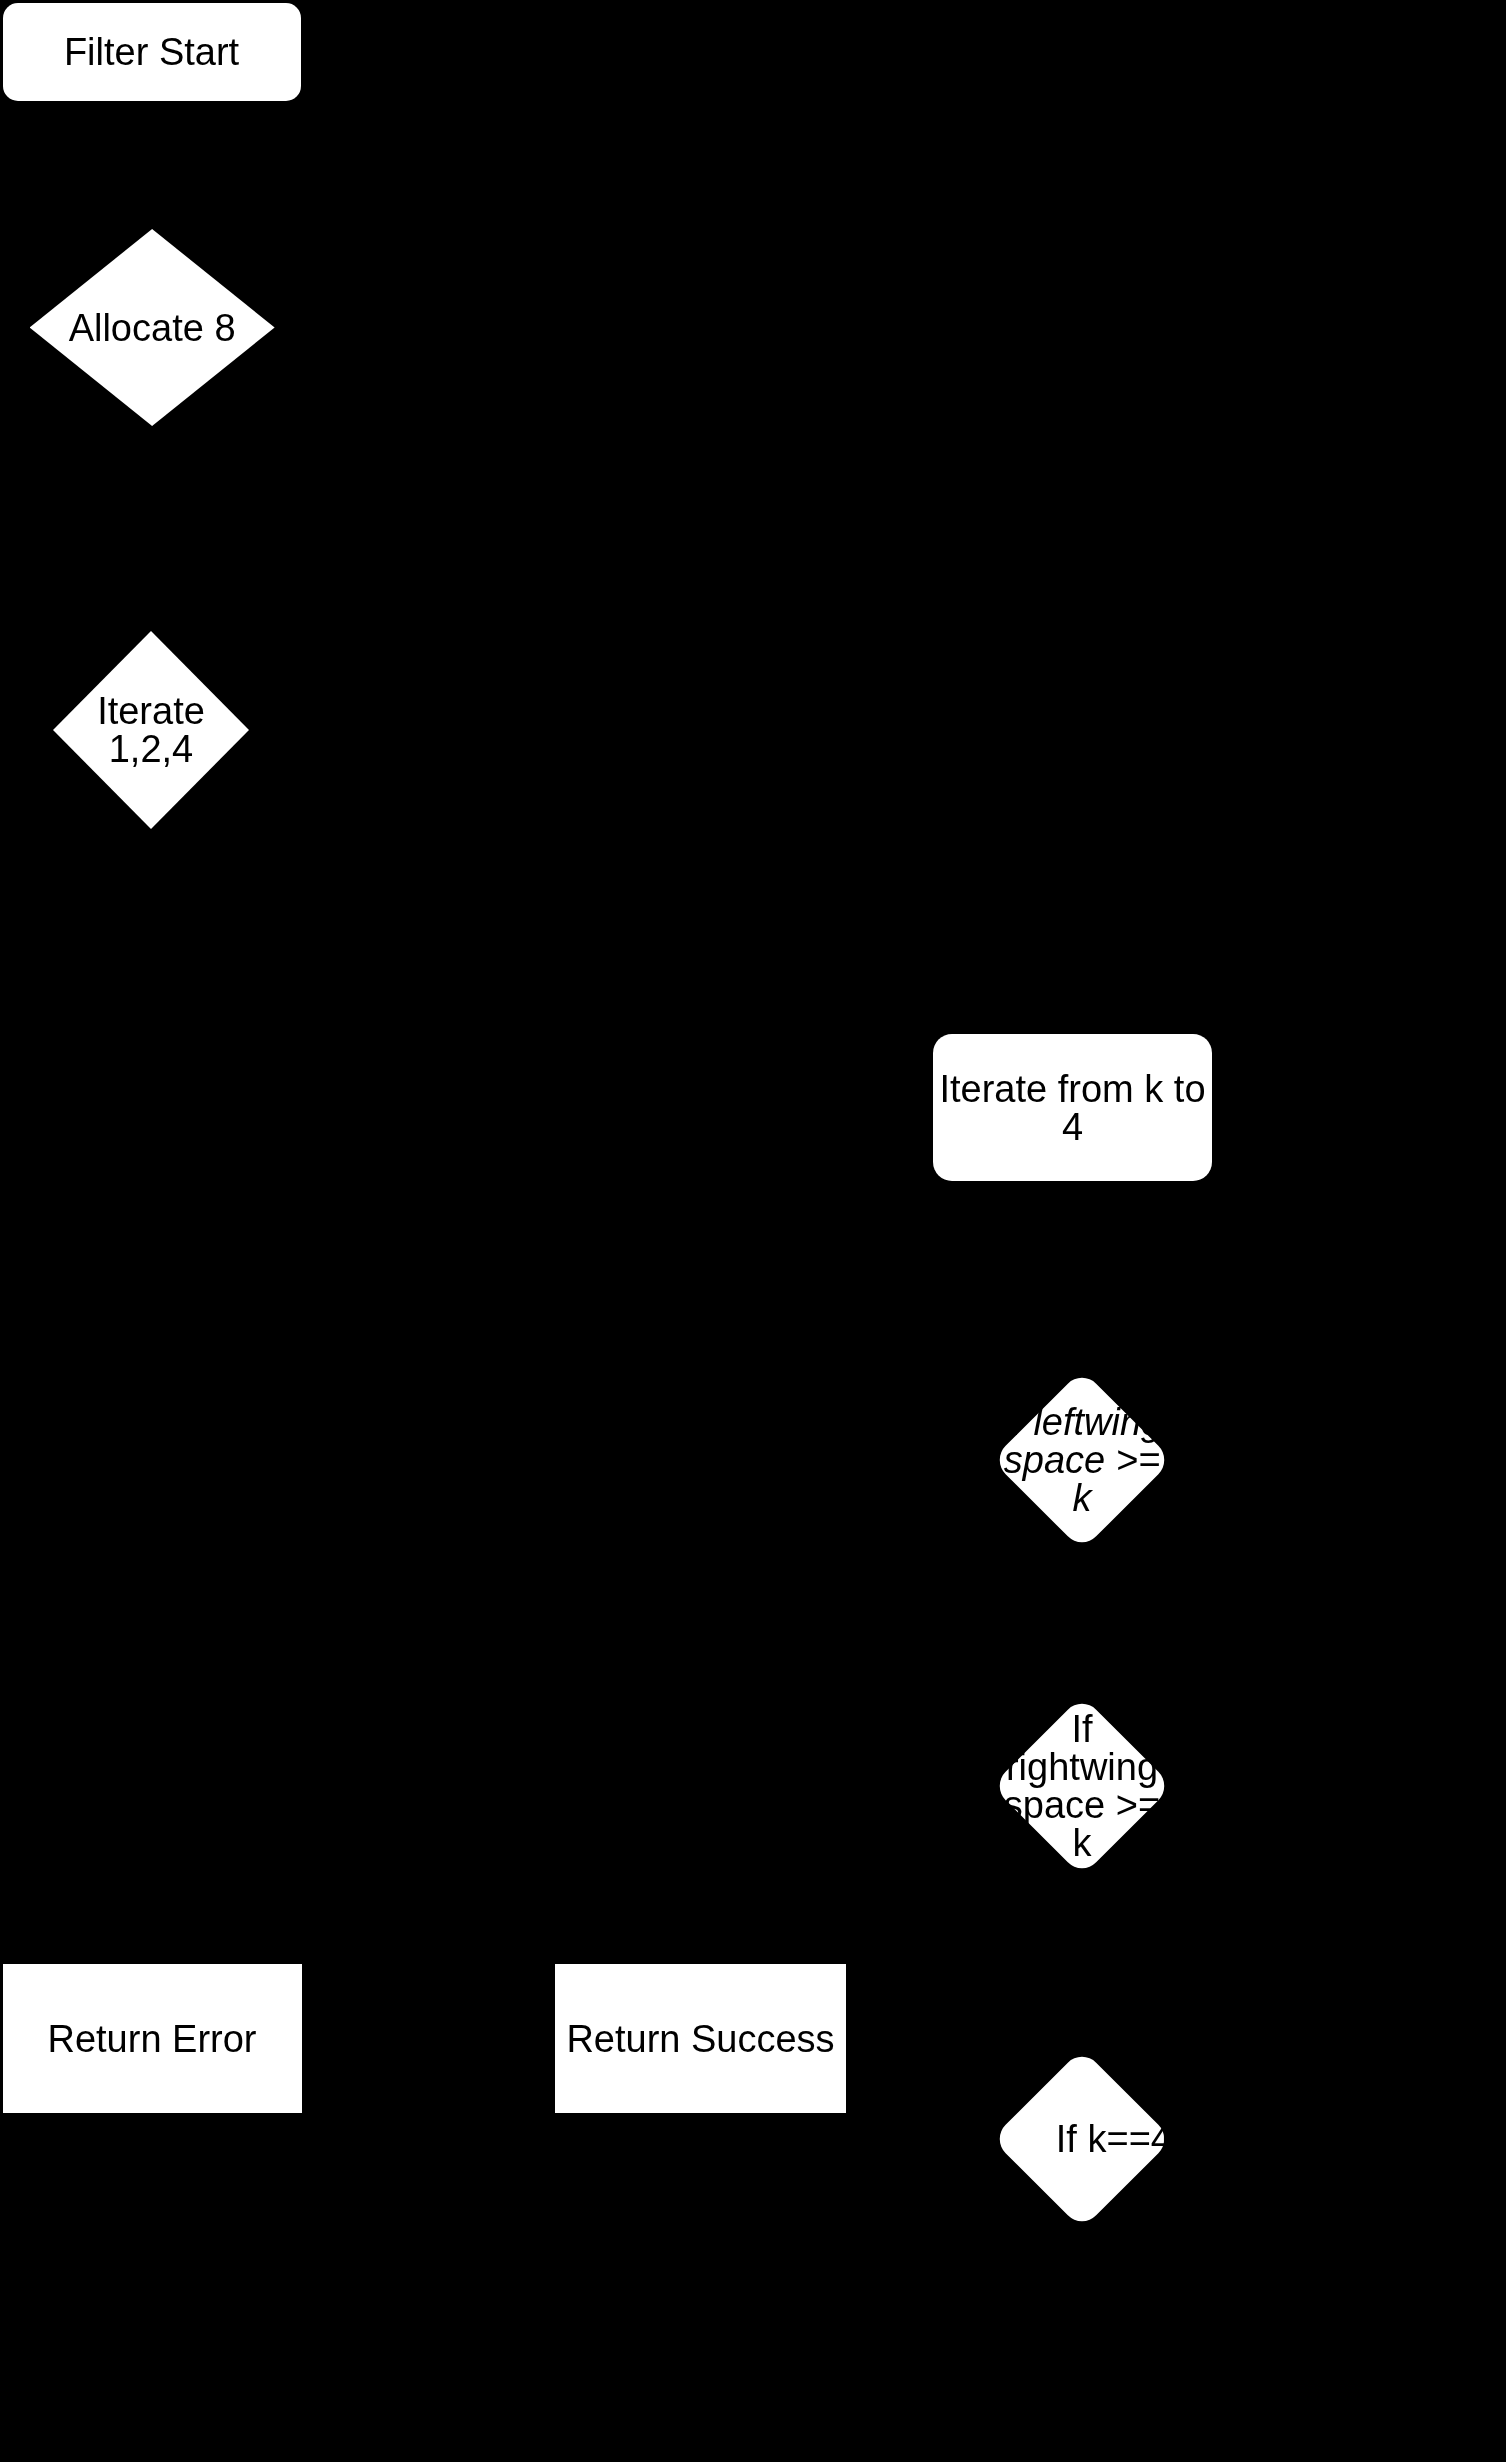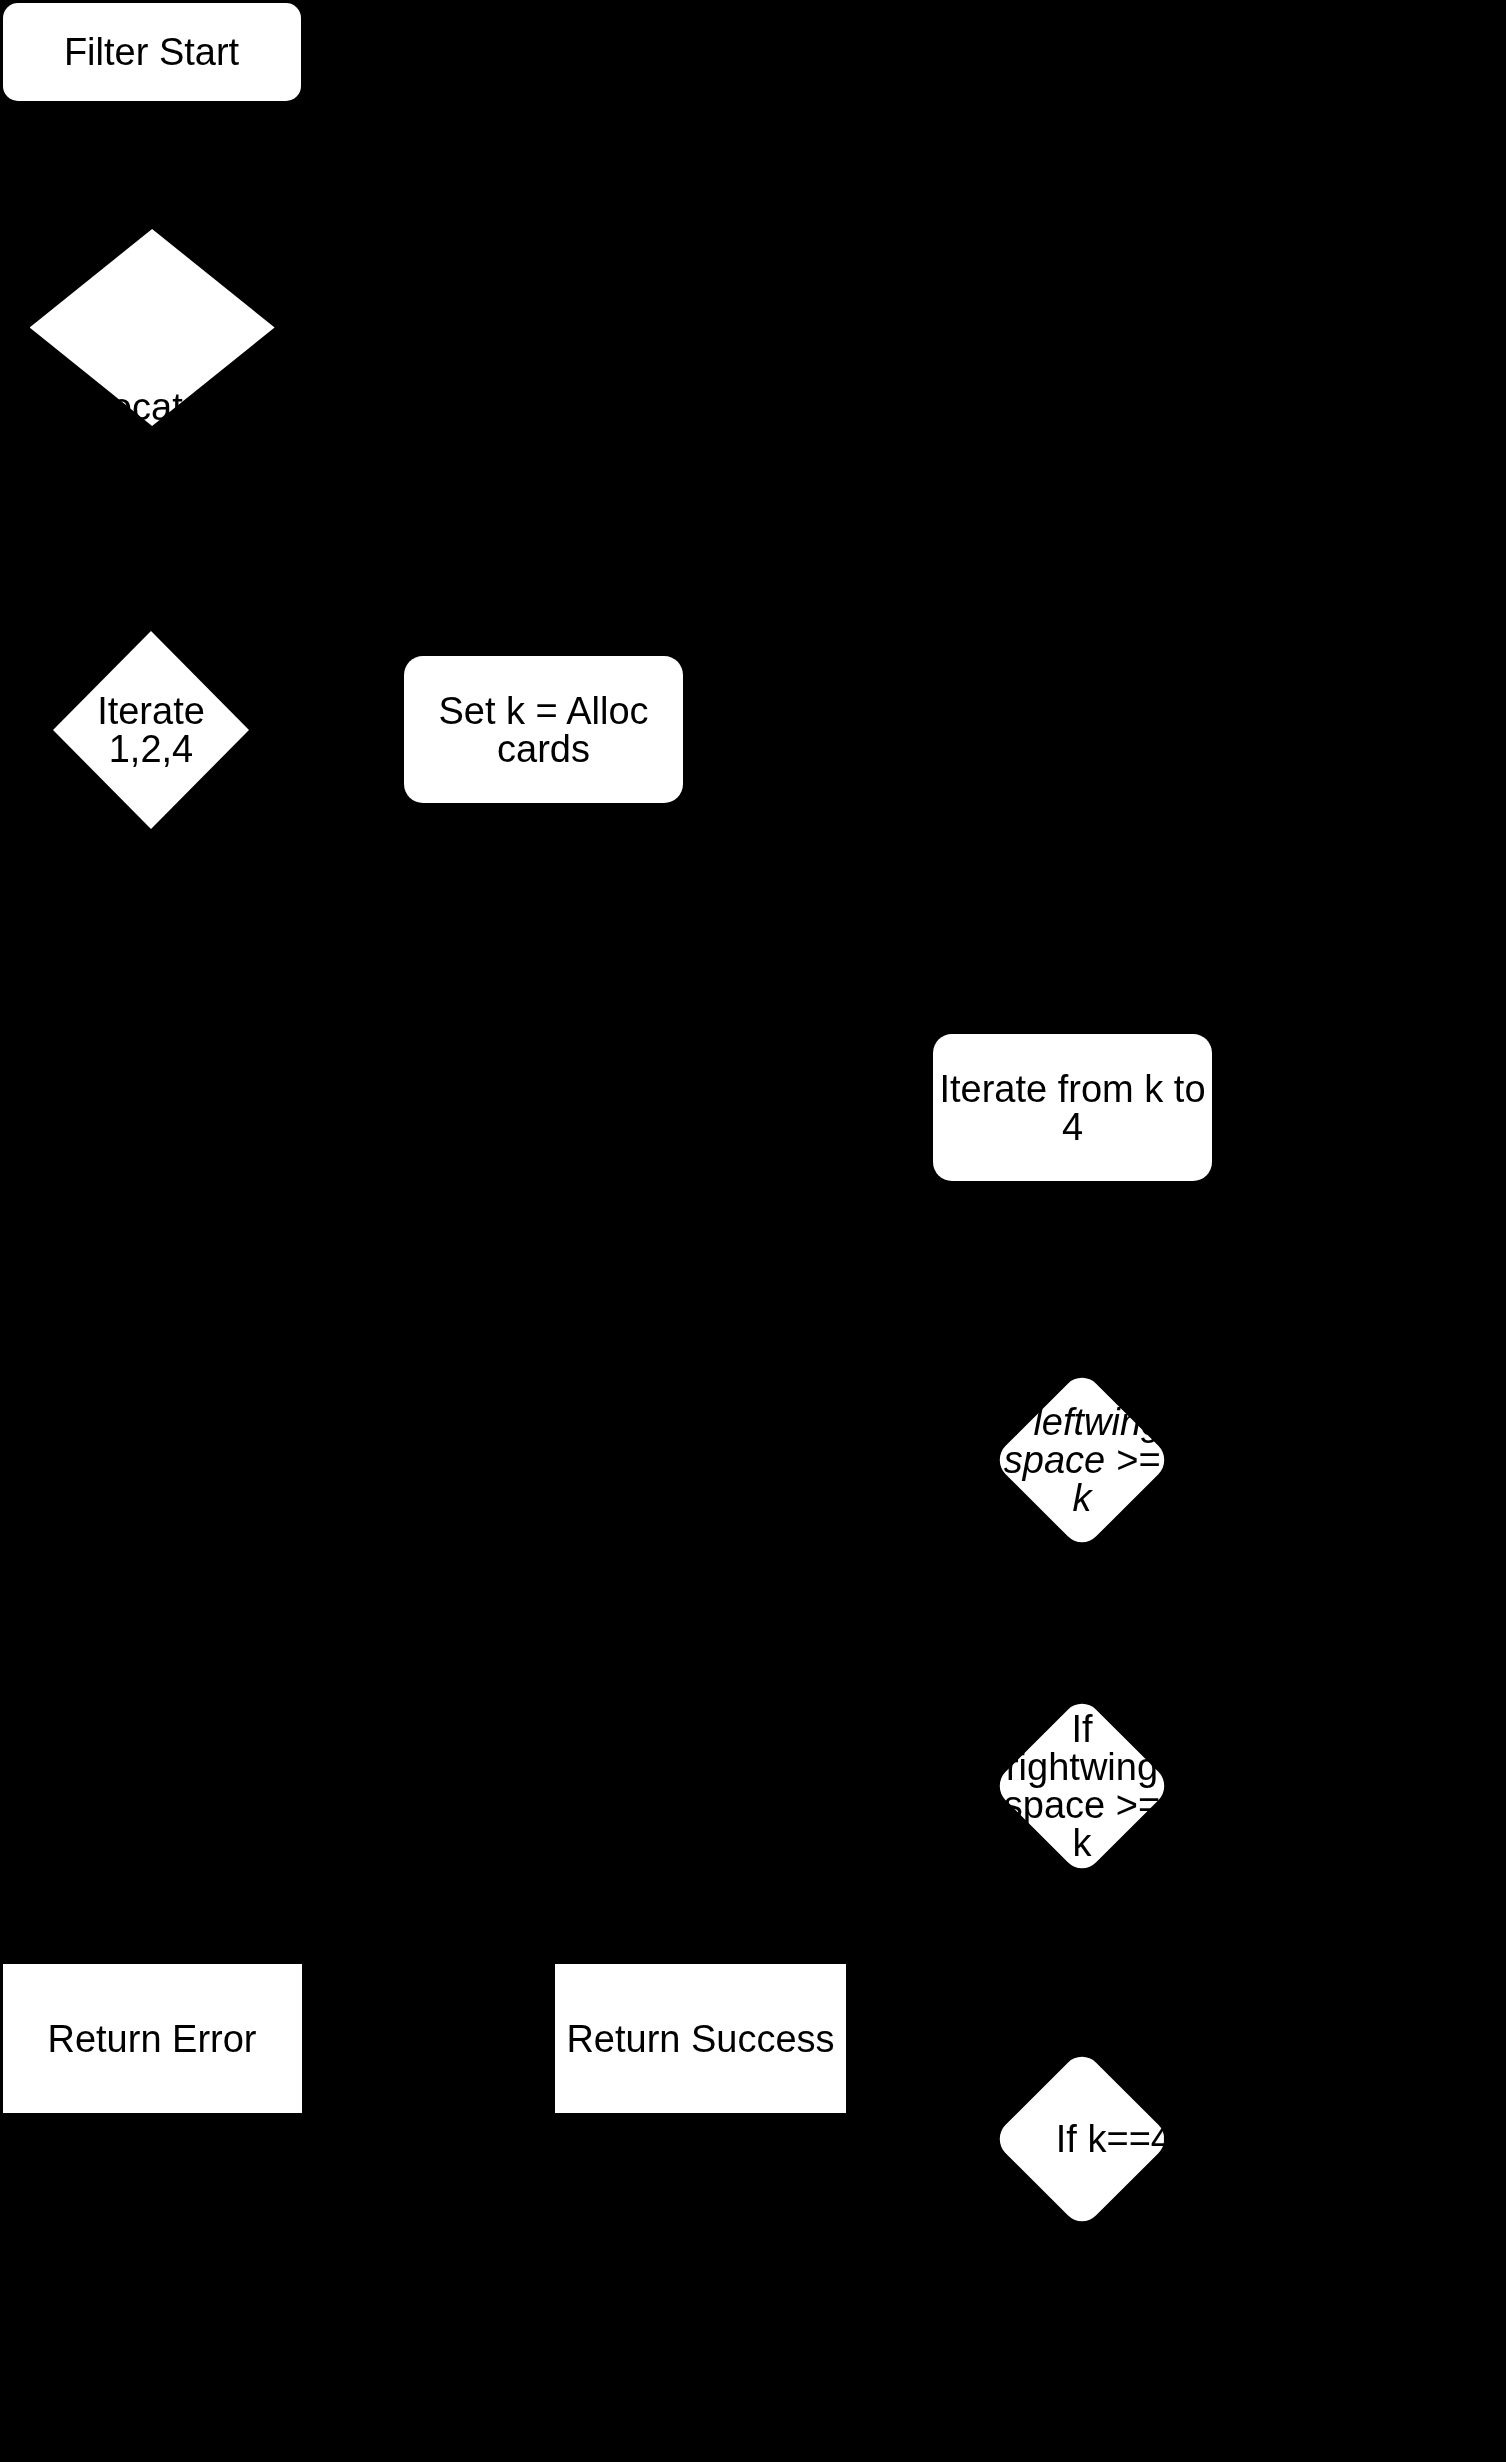--- a/index.html
+++ b/index.html
@@ -53,21 +53,21 @@
     position: relative;
     z-index: 1;
     font-size: 38px;
     line-height: 38px;
     text-align: center;
     white-space: pre-line;
     color: var(--node-text);
   }
   
   #n-filter-start    { left: 2.5px;    top: 3.1px;    width: 298px; height: 98px; }
-  #n-allocate-8      { left: 29.6px;   top: 229px;  width: 245px; height: 197px; align-items: flex-end; }
+  #n-allocate-8      { left: 29.6px;   top: 229px;  width: 245px; height: 197px; }
   #n-check-all       { left: 406px;  top: 279px;  width: 289px; height: 97px; }
   #n-allocate-124    { left: 53px;   top: 631px; width: 196px; height: 198px; }
   #n-set-k           { left: 404px;  top: 656px; width: 279px; height: 147px; }
   #n-iterate         { left: 933px; top: 1034px; width: 279px; height: 147px; }
   #n-if-leftwing     { left: 992px; top: 1370px; width: 180px; height: 180px; font-style: italic; }
   #n-if-rightwing    { left: 992px; top: 1696px; width: 180px; height: 180px; }
   #n-return-error    { left: 2.5px;    top: 1964px; width: 299px; height: 149px; }
   #n-return-success  { left: 555px;  top: 1964px; width: 291px; height: 149px; }
   #n-if-k4           { left: 992px; top: 2049px; width: 180px; height: 180px; justify-content: flex-end; }
 </style>
@@ -85,24 +85,20 @@
     <div class="shape diamond"></div>
     <span class="label">Allocate 8</span>
   </div>
 
 
   <div class="node-box" id="n-allocate-124">
     <div class="shape diamond"></div>
     <span class="label">Iterate 1,2,4</span>
   </div>
 
-  <div class="node-box" id="n-set-k">
-    <div class="shape r30"></div>
-    <span class="label">Set k = Alloc cards</span>
-  </div>
 
   <div class="node-box" id="n-iterate">
     <div class="shape r30"></div>
     <span class="label">Iterate from k to 4</span>
   </div>
 
   <div class="node-box" id="n-if-leftwing">
     <div class="rdiamond-shape"></div>
     <span class="label">If leftwing
 space &gt;= k</span>

